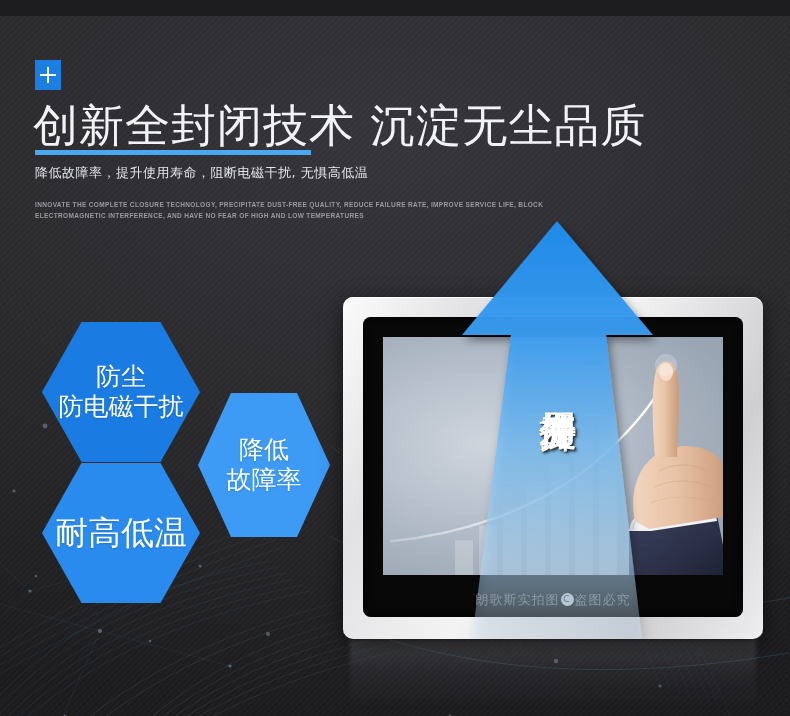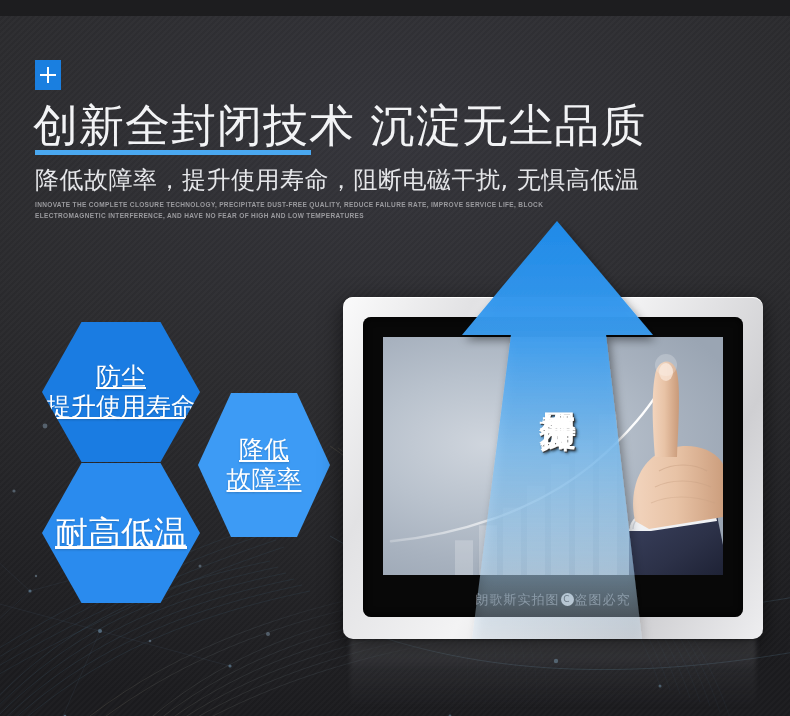--- a/index.html
+++ b/index.html
@@ -41,41 +41,40 @@
     font-size:45px; line-height:52px; color:#f2f3f5;
     font-weight:400; letter-spacing:1px; white-space:nowrap;
     font-family:"DejaVu Sans", "Liberation Sans", sans-serif;
   }
   #title-underline {
     position:absolute; left:2px; top:50px;
     width:276px; height:5px; background:#4aa8f0;
   }
   #subtitle {
     position:absolute; left:35px; top:148px;
-    font-size:24px; color:#e6e7ea; letter-spacing:.5px; white-space:nowrap;
+    font-size:13px; color:#e6e7ea; letter-spacing:.5px; white-space:nowrap;
     font-family:"DejaVu Sans", "Liberation Sans", sans-serif;
   }
   #eng-line1, #eng-line2 {
     position:absolute; left:35px;
     font-size:6.5px; letter-spacing:.35px; color:#9a9a9e;
     white-space:nowrap; font-weight:700;
     font-family:"Liberation Sans", sans-serif;
   }
   #eng-line1 { top:185px; }
   #eng-line2 { top:196px; }
 
   
   .hex {
     position:absolute;
     clip-path: polygon(25% 2%, 75% 2%, 100% 50%, 75% 98%, 25% 98%, 0% 50%);
     display:flex; align-items:center; justify-content:center;
     text-align:center; color:#fff; line-height:1.22;
     font-family:"DejaVu Sans", "Liberation Sans", sans-serif;
     text-shadow:0 1px 2px rgba(0,0,0,.18);
-    text-decoration:underline;
   }
   #hex-dust      { left:42px;  top:303px; width:158px; height:146px;
                    background:linear-gradient(150deg,#1a7ce2 0%,#0d63c8 100%);
                    font-size:25px; z-index:5; }
   #hex-failure   { left:198px; top:374px; width:132px; height:150px;
                    background:linear-gradient(150deg,#3d9bf5 0%,#2584ea 100%);
                    font-size:25px; z-index:4; }
   #hex-temp      { left:42px;  top:444px; width:158px; height:146px;
                    background:linear-gradient(150deg,#2a8bee 0%,#1573d6 100%);
                    font-size:33px; z-index:5; }
@@ -255,21 +254,21 @@
     <div id="title-underline" style="background: rgb(74, 168, 240);"></div>
   </div>
 
   <div id="subtitle">降低故障率，提升使用寿命，阻断电磁干扰, 无惧高低温</div>
   <div id="eng-line1">INNOVATE THE COMPLETE CLOSURE TECHNOLOGY, PRECIPITATE DUST-FREE QUALITY, REDUCE FAILURE RATE, IMPROVE SERVICE LIFE, BLOCK</div>
   <div id="eng-line2">ELECTROMAGNETIC INTERFERENCE, AND HAVE NO FEAR OF HIGH AND LOW TEMPERATURES</div>
 
   <div class="hex" id="hex-dust" style="background: linear-gradient(150deg, rgb(26, 124, 226) 0%, rgb(26, 124, 226) 100%);">
     <div>
       <div>防尘</div>
-      <div>提升使用寿命</div>
+      <div>防电磁干扰</div>
     </div>
   </div>
 
   <div class="hex" id="hex-failure" style="background: linear-gradient(150deg, rgb(61, 155, 245) 0%, rgb(61, 155, 245) 100%); align-items: center;">
     <div>
       <div>降低</div>
       <div>故障率</div>
     </div>
   </div>
 

